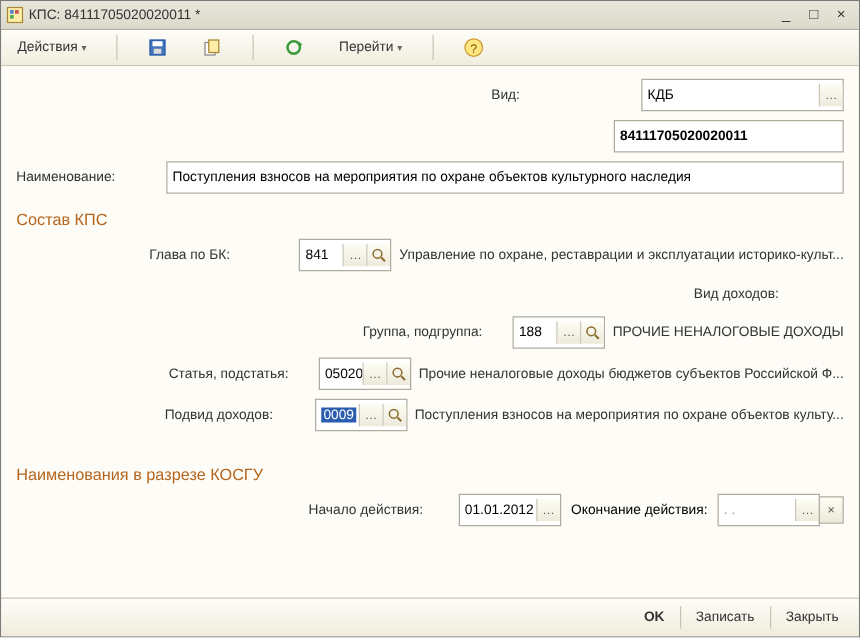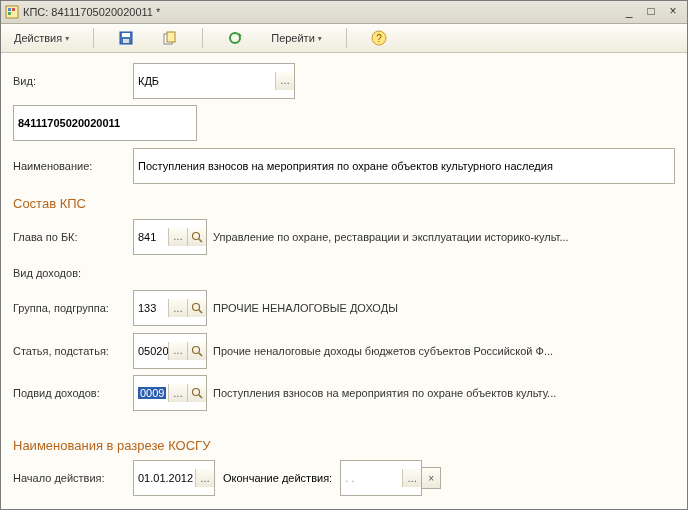--- a/index.html
+++ b/index.html
@@ -7,24 +7,24 @@
 .titlebar{height:22px;background:linear-gradient(#e8e6db,#dcd9cc);border-bottom:1px solid #b0ad9e;display:flex;align-items:center;padding:0 4px;color:#333;}
 .titlebar .icon{width:14px;height:14px;margin-right:4px;display:inline-block;}
 .titlebar .title{flex:1;font-size:11px;}
 .titlebar .wbtn{width:18px;height:16px;line-height:14px;text-align:center;margin-left:2px;border:1px solid transparent;font-family:Arial;font-size:12px;color:#333;}
 .toolbar{height:28px;background:linear-gradient(#fefdf8,#f0edde);border-bottom:1px solid #c9c5b4;display:flex;align-items:center;padding:0 6px;gap:14px;}
 .tbtn{height:22px;display:flex;align-items:center;padding:0 6px;border:1px solid transparent;border-radius:3px;color:#333;font-size:11px;}
 .tsep{width:1px;height:20px;background:#c9c5b4;margin:0 3px;}
 .ticon{width:16px;height:16px;display:inline-block;}
 .drop{font-size:8px;margin-left:3px;color:#666;}
 .content{flex:1;padding:10px 12px 6px 12px;background:#fdfcf7;overflow:hidden;display:flex;flex-direction:column;}
-.row{display:flex;align-items:center;margin-bottom:7px;min-height:22px;}
+.row{display:flex;align-items:center;margin-bottom:7px;min-height:22px;justify-content:flex-end;}
 .lbl{width:120px;color:#333;}
 .lbl.bold{color:#7a4a00;font-weight:bold;}
-.field{height:36px;border:1px solid #b0ad9e;background:#fff;display:flex;align-items:center;box-sizing:border-box;}
+.field{height:26px;border:1px solid #b0ad9e;background:#fff;display:flex;align-items:center;box-sizing:border-box;}
 .field-text{flex:1;padding:0 4px;white-space:nowrap;overflow:hidden;}
 .highlight{background:#2a5db0;color:#fff;padding:1px 2px;}
 .fbtn{width:18px;height:18px;border-left:1px solid #ccc8b8;display:flex;align-items:center;justify-content:center;background:linear-gradient(#fefdf5,#edeadb);font-size:10px;color:#555;}
 .mag{font-size:11px;color:#8a6a2a;}
 .desc{padding-left:6px;color:#333;white-space:nowrap;overflow:hidden;}
 .section{color:#b5651d;font-weight:normal;margin:6px 0 8px 0;font-size:13px;}
 .table{border:1px solid #b0ad9e;background:#fff;flex:0 0 100px;margin-bottom:10px;}
 .trow{display:flex;border-bottom:1px solid #e5e2d6;height:19px;align-items:center;}
 .tcell{padding:0 6px;border-right:1px solid #e5e2d6;}
 .tcell.c1{width:34px;}
@@ -142,21 +142,21 @@
       <div class="desc">Управление по охране, реставрации и эксплуатации   историко-культ...</div>
     </div>
 
     <div class="row">
       <div class="lbl">Вид доходов:</div>
     </div>
 
     <div class="row">
       <div class="lbl">Группа, подгруппа:</div>
       <div class="field" style="width:74px">
-        <div class="field-text">133</div>
+        <div class="field-text">188</div>
         <div class="fbtn">…</div>
         <div class="fbtn mag">
             <svg width="12" height="12">
               <circle cx="5" cy="5" r="3.5" fill="none" stroke="#8a6a2a" stroke-width="1.2"></circle>
               <line x1="8" y1="8" x2="11" y2="11" stroke="#8a6a2a" stroke-width="1.5"></line>
             </svg>
           </div>
       </div>
       <div class="desc">ПРОЧИЕ НЕНАЛОГОВЫЕ ДОХОДЫ</div>
     </div>
@@ -206,14 +206,21 @@
       <div style="width:8px"></div>
       <div class="field" style="width:82px">
         <div class="field-text" style="color:#999">  .  .    </div>
         <div class="fbtn">…</div>
       </div>
       <div class="clearbtn">×</div>
     </div>
 
   </div>
 
+  <div class="footer">
+    <span class="link bold">OK</span>
+    <span class="fsep"></span>
+    <span class="link">Записать</span>
+    <span class="fsep"></span>
+    <span class="link">Закрыть</span>
+  </div>
 
 </div>
 
 </body></html>

